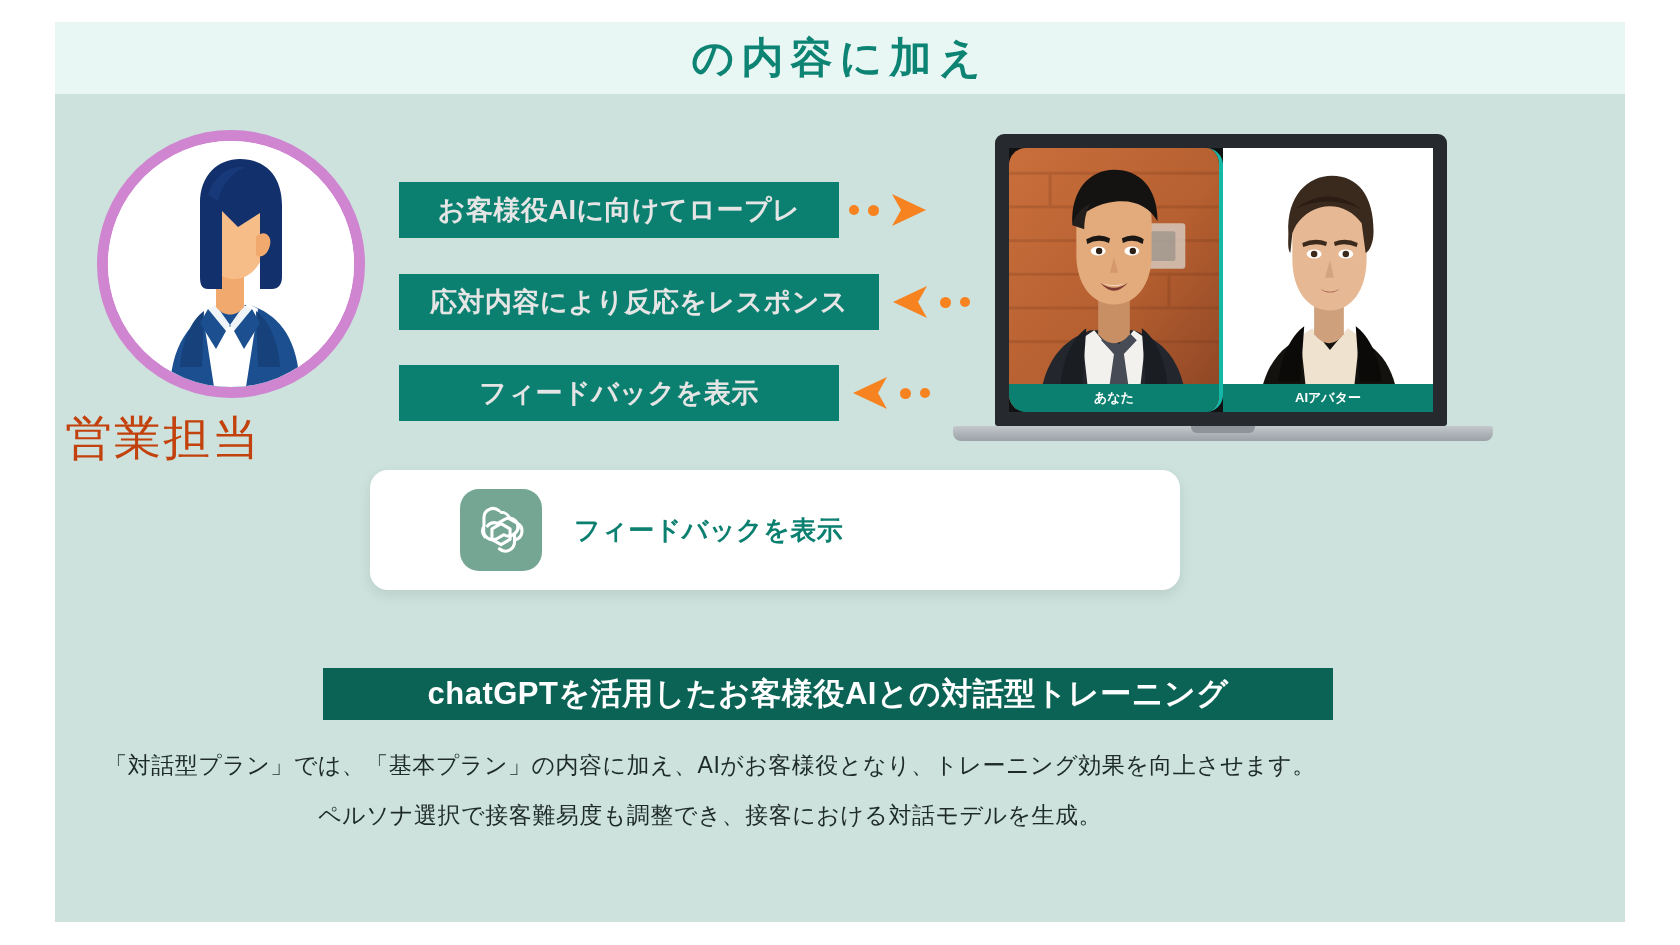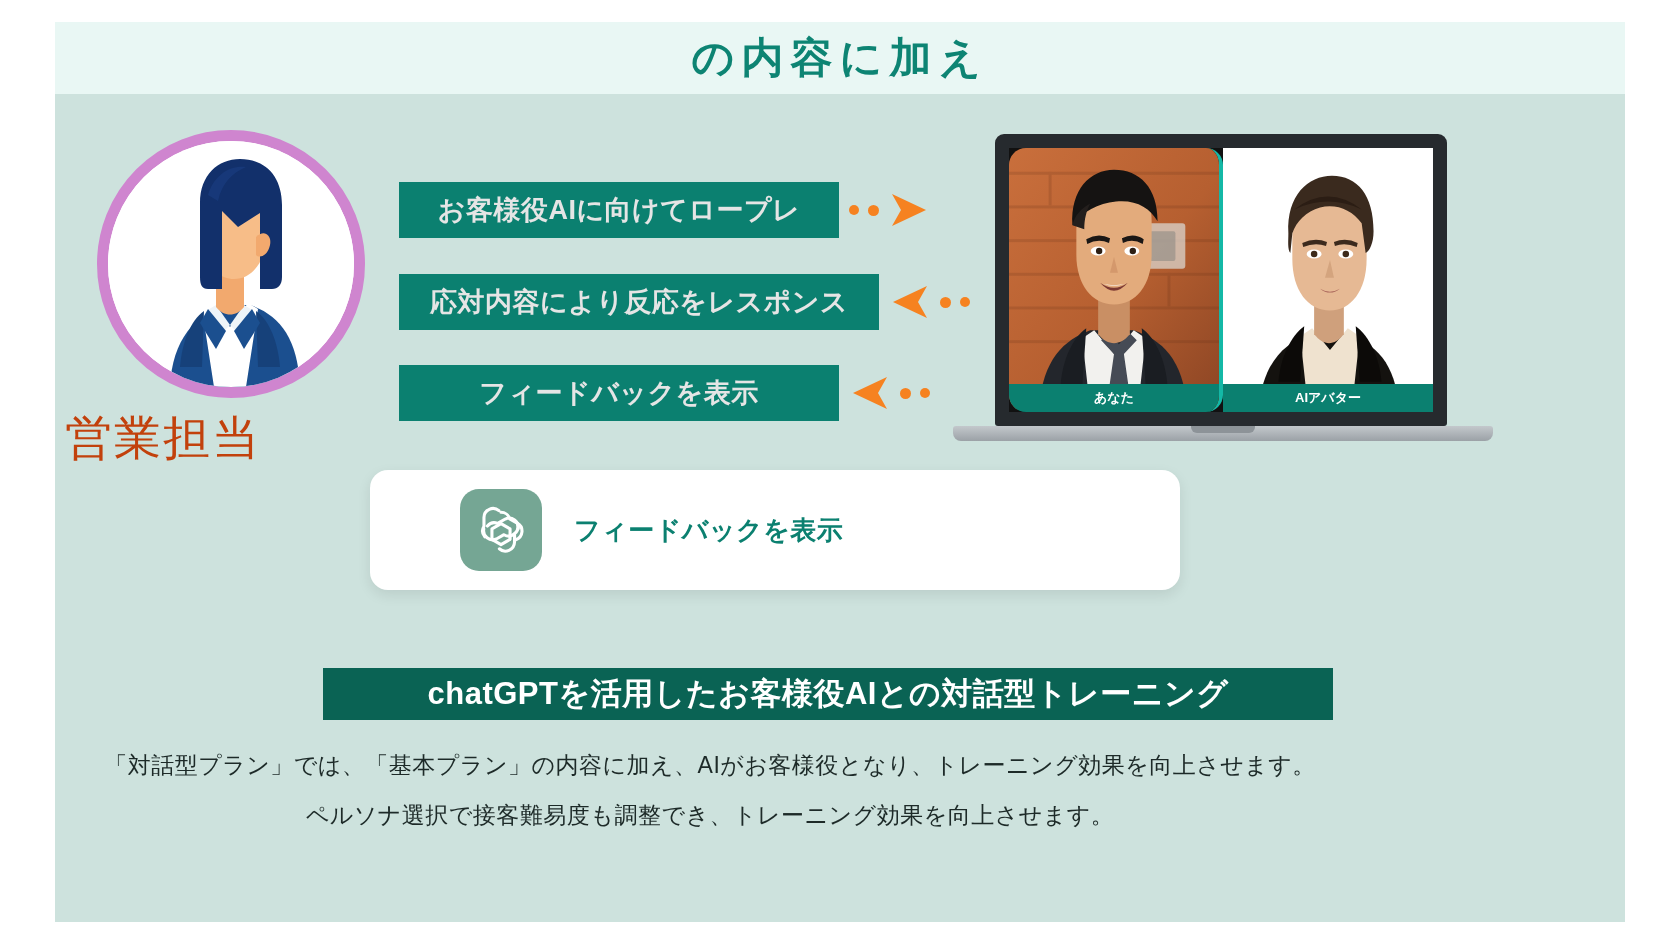--- a/index.html
+++ b/index.html
@@ -430,15 +430,15 @@
         </g>
       </svg>
     </div>
     <div id="gpt-text">
       <div>フィードバックを表示</div>
     </div>
   </div>
 
   <div id="bottom-banner">chatGPTを活用したお客様役AIとの対話型トレーニング</div>
   <div class="caption" id="caption-0">「対話型プラン」では、「基本プラン」の内容に加え、AIがお客様役となり、トレーニング効果を向上させます。</div>
-  <div class="caption" id="caption-1">ペルソナ選択で接客難易度も調整でき、トレーニング効果を向上させます。</div>
+  <div class="caption" id="caption-1">ペルソナ選択で接客難易度も調整でき、接客における対話モデルを生成。</div>
 
 </div>
 
 </body></html>

